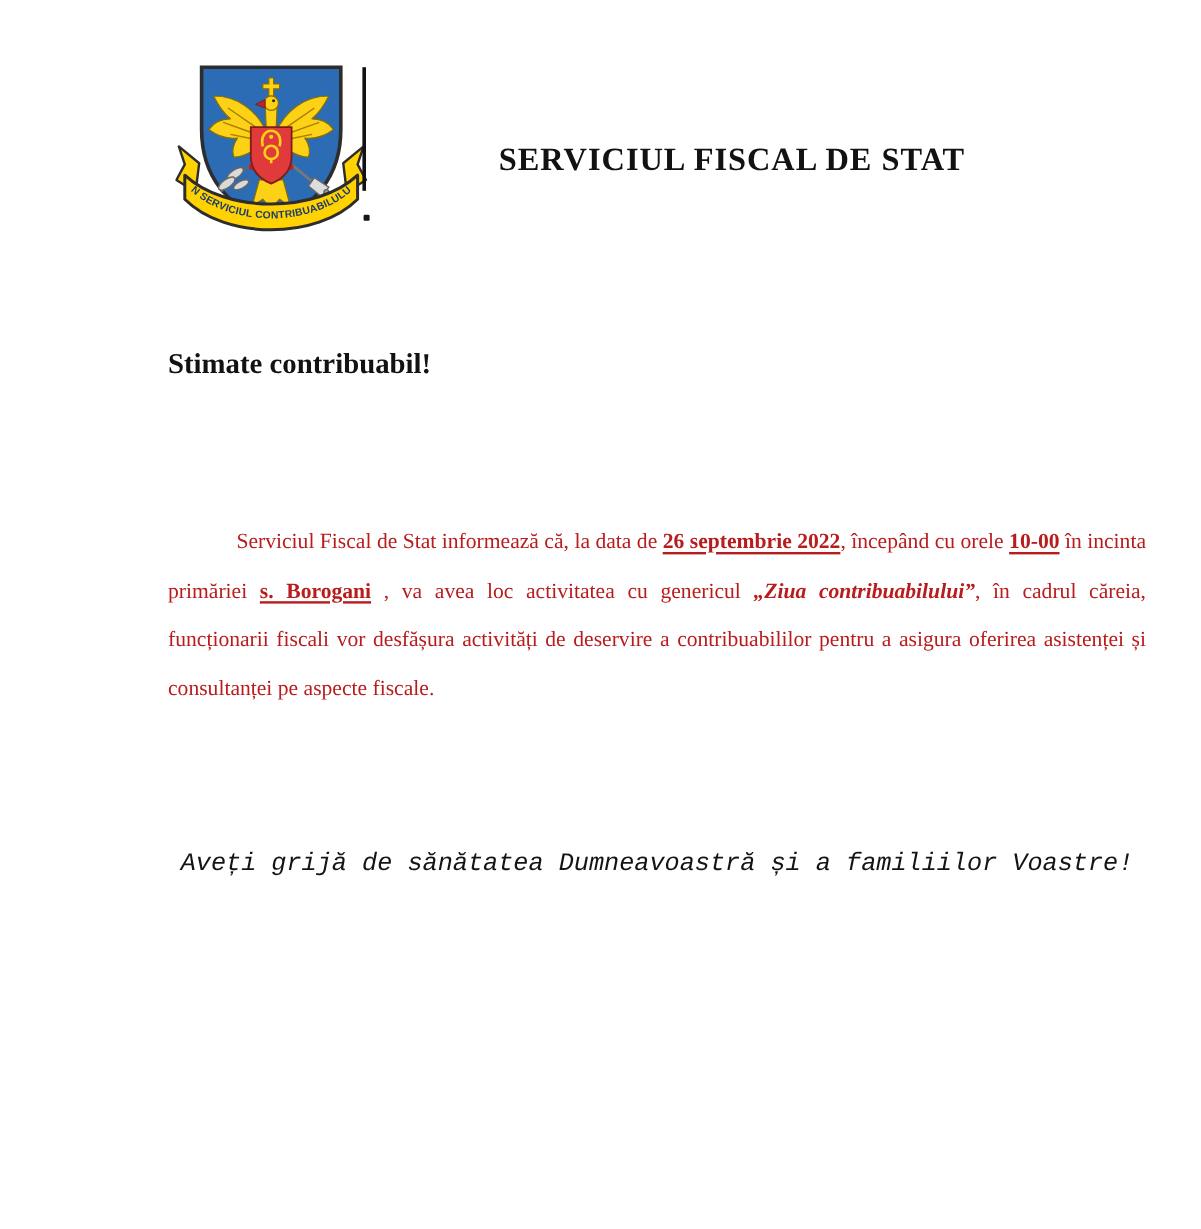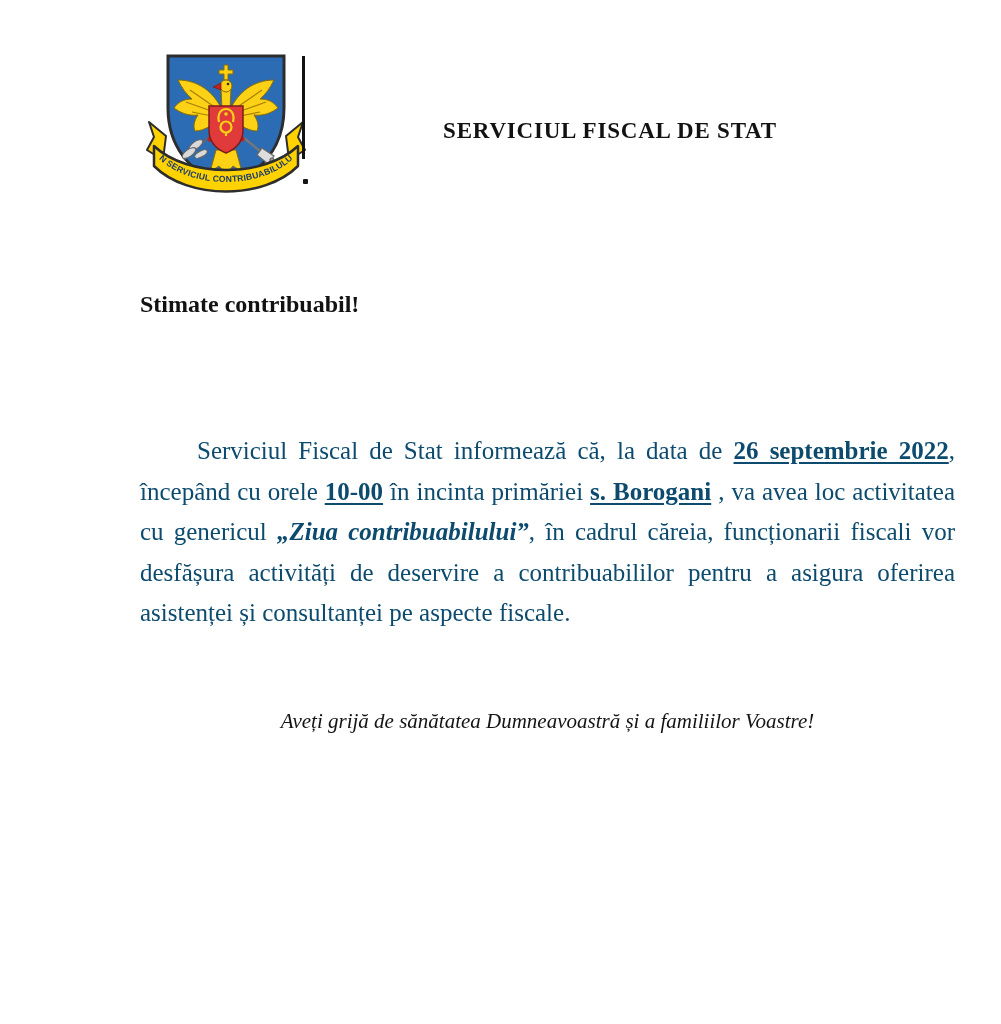--- a/index.html
+++ b/index.html
@@ -36,21 +36,21 @@
     background: #161616;
     border-radius: 1px;
   }
   .title {
     position: absolute;
     left: 330px;
     top: 118px;
     width: 560px;
     margin: 0;
     text-align: center;
-    font-size: 23px;
+    font-size: 27px;
     font-weight: 700;
     letter-spacing: 0.8px;
     color: #121212;
     white-space: nowrap;
   }
   .salutation {
     position: absolute;
     left: 140px;
     top: 291px;
     width: 815px;
@@ -59,44 +59,45 @@
     font-size: 24px;
     font-weight: 700;
     color: #121212;
   }
   .body-par {
     position: absolute;
     left: 140px;
     top: 431px;
     width: 815px;
     margin: 0;
-    font-size: 25px;
+    font-size: 18px;
     line-height: 40.5px;
     text-align: justify;
     text-indent: 57px;
-    color: #0c4a6e;
+    color: #b91c1c;
   }
   .st-normal { font-weight: 400; }
   .st-bold-underline {
     font-weight: 700;
     text-decoration: underline;
     text-decoration-thickness: 2px;
     text-underline-offset: 3px;
   }
   .st-bold-italic { font-weight: 700; font-style: italic; }
   .closing {
     position: absolute;
     left: 140px;
     top: 709px;
     width: 815px;
     margin: 0;
     text-align: center;
     font-style: italic;
     font-size: 21px;
     color: #141414;
+    font-family: Liberation Mono, monospace;
   }
   .banner-label {
     font-family: "Liberation Sans", "DejaVu Sans", sans-serif;
     font-size: 8.6px;
     font-weight: 700;
     letter-spacing: 0.2px;
   }
 </style>
 </head>
 <body>

